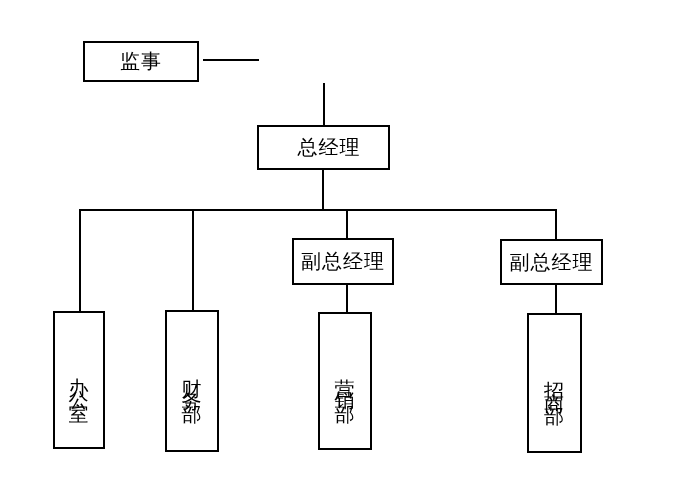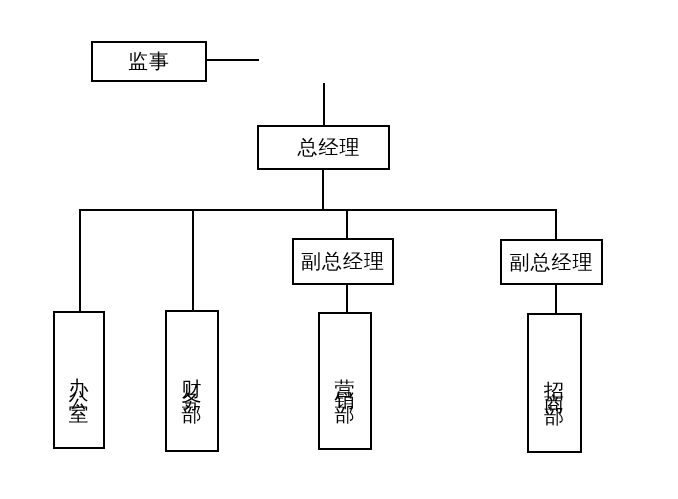--- a/index.html
+++ b/index.html
@@ -42,21 +42,21 @@
     writing-mode: vertical-rl;
     text-orientation: upright;
     letter-spacing: 12px;
     line-height: 1;
   }
   .line {
     position: absolute;
     background: #000000;
   }
   
-  #node-supervisor { left: 91px;  top: 41px;  width: 116px; height: 41px; }
+  #node-supervisor { left: 83px;  top: 41px;  width: 116px; height: 41px; }
   #node-board      { left: 259px; top: 37px;  width: 131px; height: 46px; }
   #node-gm         { left: 257px; top: 125px; width: 133px; height: 45px; padding-left: 11px; }
   #node-dgm1       { left: 292px; top: 238px; width: 102px; height: 47px; }
   #node-dgm2       { left: 500px; top: 239px; width: 103px; height: 46px; }
   #node-office     { left: 53px;  top: 311px; width: 52px;  height: 138px; }
   #node-finance    { left: 165px; top: 310px; width: 54px;  height: 142px; }
   #node-marketing  { left: 318px; top: 312px; width: 54px;  height: 138px; }
   #node-investment { left: 527px; top: 313px; width: 55px;  height: 140px; }
   
   #conn-supervisor-board { left: 203px; top: 59px;  width: 56px;  height: 2px; }

